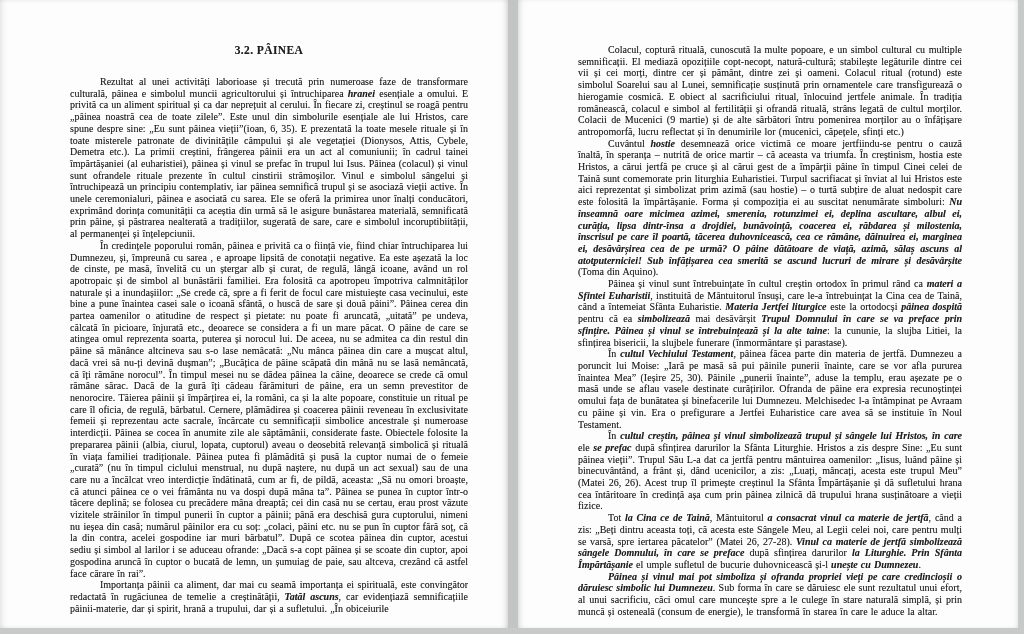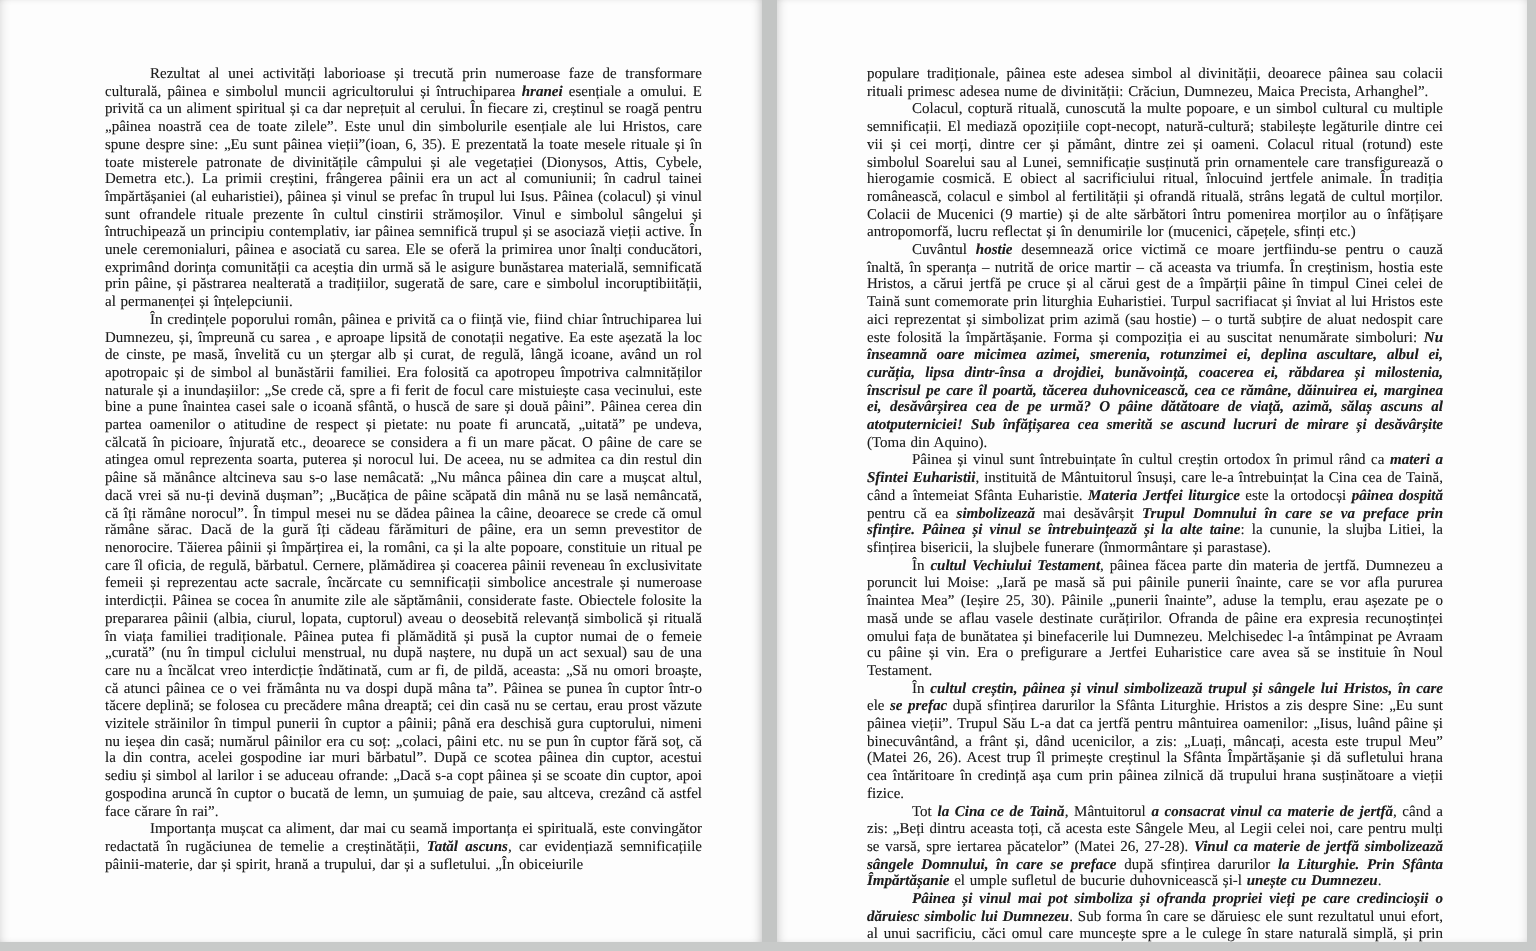--- a/index.html
+++ b/index.html
@@ -56,32 +56,32 @@
     word-spacing: 0.6px;
   }
   .para.indent { text-indent: 30px; }
   .para em { font-style: italic; font-weight: bold; }
 </style>
 </head>
 <body>
 
 <div class="spread">
   <div class="page page-left">
+    <h3 class="heading">3.2. PÂINEA</h3>
     <div class="page-body">
         <p class="para indent"><span>Rezultat al unei activități laborioase și trecută prin numeroase faze de transformare culturală, pâinea e simbolul muncii agricultorului și întruchiparea </span><em>hranei</em><span> esențiale a omului. E privită ca un aliment spiritual și ca dar neprețuit al cerului. În fiecare zi, creștinul se roagă pentru „pâinea noastră cea de toate zilele”. Este unul din simbolurile esențiale ale lui Hristos, care spune despre sine: „Eu sunt pâinea vieții”(ioan, 6, 35). E prezentată la toate mesele rituale și în toate misterele patronate de divinitățile câmpului și ale vegetației (Dionysos, Attis, Cybele, Demetra etc.). La primii creștini, frângerea pâinii era un act al comuniunii; în cadrul tainei împărtășaniei (al euharistiei), pâinea și vinul se prefac în trupul lui Isus. Pâinea (colacul) și vinul sunt ofrandele rituale prezente în cultul cinstirii strămoșilor. Vinul e simbolul sângelui și întruchipează un principiu contemplativ, iar pâinea semnifică trupul și se asociază vieții active. În unele ceremonialuri, pâinea e asociată cu sarea. Ele se oferă la primirea unor înalți conducători, exprimând dorința comunității ca aceștia din urmă să le asigure bunăstarea materială, semnificată prin pâine, și păstrarea nealterată a tradițiilor, sugerată de sare, care e simbolul incoruptibiității, al permanenței și înțelepciunii.</span></p>
         <p class="para indent"><span>În credințele poporului român, pâinea e privită ca o ființă vie, fiind chiar întruchiparea lui Dumnezeu, și, împreună cu sarea , e aproape lipsită de conotații negative. Ea este așezată la loc de cinste, pe masă, învelită cu un ștergar alb și curat, de regulă, lângă icoane, având un rol apotropaic și de simbol al bunăstării familiei. Era folosită ca apotropeu împotriva calmnităților naturale și a inundașiilor: „Se crede că, spre a fi ferit de focul care mistuiește casa vecinului, este bine a pune înaintea casei sale o icoană sfântă, o huscă de sare și două pâini”. Pâinea cerea din partea oamenilor o atitudine de respect și pietate: nu poate fi aruncată, „uitată” pe undeva, călcată în picioare, înjurată etc., deoarece se considera a fi un mare păcat. O pâine de care se atingea omul reprezenta soarta, puterea și norocul lui. De aceea, nu se admitea ca din restul din pâine să mănânce altcineva sau s-o lase nemâcată: „Nu mânca pâinea din care a mușcat altul, dacă vrei să nu-ți devină dușman”; „Bucățica de pâine scăpată din mână nu se lasă nemâncată, că îți rămâne norocul”. În timpul mesei nu se dădea pâinea la câine, deoarece se crede că omul rămâne sărac. Dacă de la gură îți cădeau fărămituri de pâine, era un semn prevestitor de nenorocire. Tăierea pâinii și împărțirea ei, la români, ca și la alte popoare, constituie un ritual pe care îl oficia, de regulă, bărbatul. Cernere, plămădirea și coacerea pâinii reveneau în exclusivitate femeii și reprezentau acte sacrale, încărcate cu semnificații simbolice ancestrale și numeroase interdicții. Pâinea se cocea în anumite zile ale săptămânii, considerate faste. Obiectele folosite la prepararea pâinii (albia, ciurul, lopata, cuptorul) aveau o deosebită relevanță simbolică și rituală în viața familiei tradiționale. Pâinea putea fi plămădită și pusă la cuptor numai de o femeie „curată” (nu în timpul ciclului menstrual, nu după naștere, nu după un act sexual) sau de una care nu a încălcat vreo interdicție îndătinată, cum ar fi, de pildă, aceasta: „Să nu omori broaște, că atunci pâinea ce o vei frământa nu va dospi după mâna ta”. Pâinea se punea în cuptor într-o tăcere deplină; se folosea cu precădere mâna dreaptă; cei din casă nu se certau, erau prost văzute vizitele străinilor în timpul punerii în cuptor a pâinii; până era deschisă gura cuptorului, nimeni nu ieșea din casă; numărul pâinilor era cu soț: „colaci, pâini etc. nu se pun în cuptor fără soț, că la din contra, acelei gospodine iar muri bărbatul”. După ce scotea pâinea din cuptor, acestui sediu și simbol al larilor i se aduceau ofrande: „Dacă s-a copt pâinea și se scoate din cuptor, apoi gospodina aruncă în cuptor o bucată de lemn, un șumuiag de paie, sau altceva, crezând că astfel face cărare în rai”.</span></p>
-        <p class="para indent"><span>Importanța mușcat ca aliment, dar mai cu seamă importanța ei spirituală, este convingător redactată în rugăciunea de temelie a creștinătății, </span><em>Tatăl ascuns</em><span>, car evidențiază semnificațiile pâinii-materie, dar și spirit, hrană a trupului, dar și a sufletului. „În obiceiurile</span></p>
+        <p class="para indent"><span>Importanța pâinii ca aliment, dar mai cu seamă importanța ei spirituală, este convingător redactată în rugăciunea de temelie a creștinătății, </span><em>Tatăl ascuns</em><span>, car evidențiază semnificațiile pâinii-materie, dar și spirit, hrană a trupului, dar și a sufletului. „În obiceiurile</span></p>
       </div>
   </div>
 
   <div class="gutter"></div>
 
   <div class="page page-right">
     <div class="page-body">
-        <p class="para"><span>populare tradiționale, pâinea este adesea simbol al divinității, deoarece pâinea sau colacii rituali primesc adesea nume de divinității: Crăciun, Dumnezeu, Maica Precista, Arhanghel”.</span></p>
         <p class="para indent"><span>Colacul, coptură rituală, cunoscută la multe popoare, e un simbol cultural cu multiple semnificații. El mediază opozițiile copt-necopt, natură-cultură; stabilește legăturile dintre cei vii și cei morți, dintre cer și pământ, dintre zei și oameni. Colacul ritual (rotund) este simbolul Soarelui sau al Lunei, semnificație susținută prin ornamentele care transfigurează o hierogamie cosmică. E obiect al sacrificiului ritual, înlocuind jertfele animale. În tradiția românească, colacul e simbol al fertilității și ofrandă rituală, strâns legată de cultul morților. Colacii de Mucenici (9 martie) și de alte sărbători întru pomenirea morților au o înfățișare antropomorfă, lucru reflectat și în denumirile lor (mucenici, căpețele, sfinți etc.)</span></p>
         <p class="para indent"><span>Cuvântul </span><em>hostie</em><span> desemnează orice victimă ce moare jertfiindu-se pentru o cauză înaltă, în speranța – nutrită de orice martir – că aceasta va triumfa. În creștinism, hostia este Hristos, a cărui jertfă pe cruce și al cărui gest de a împărții  pâine în timpul Cinei celei de Taină sunt comemorate prin liturghia Euharistiei. Turpul sacrifiacat și înviat al lui Hristos este aici reprezentat și simbolizat prim azimă (sau hostie) – o turtă subțire de aluat nedospit care este folosită la împărtășanie. Forma și compoziția ei au suscitat nenumărate simboluri: </span><em>Nu înseamnă oare micimea azimei, smerenia, rotunzimei ei, deplina ascultare, albul ei, curăția, lipsa dintr-însa a drojdiei, bunăvoință, coacerea ei, răbdarea și milostenia, înscrisul pe care îl poartă, tăcerea duhovnicească, cea ce rămâne, dăinuirea ei, marginea ei, desăvârșirea cea de pe urmă? O pâine dătătoare de viață, azimă, sălaș ascuns al atotputerniciei! Sub înfățișarea cea smerită se ascund lucruri de mirare și desăvârșite</em><span> (Toma din Aquino).</span></p>
         <p class="para indent"><span>Pâinea și vinul sunt întrebuințate în cultul creștin ortodox în primul rând ca </span><em>materi a Sfintei Euharistii</em><span>, instituită de Mântuitorul însuși, care le-a întrebuințat la Cina cea de Taină, când  a întemeiat Sfânta Euharistie. </span><em>Materia Jertfei liturgice</em><span> este la ortodocși </span><em>pâinea dospită</em><span> pentru că ea </span><em>simbolizează</em><span> mai desăvârșit </span><em>Trupul Domnului în care se va preface prin sfințire. Pâinea și vinul se întrebuințează și la alte taine</em><span>: la cununie, la slujba Litiei, la sfințirea bisericii, la slujbele funerare (înmormântare și parastase).</span></p>
         <p class="para indent"><span>În </span><em>cultul Vechiului Testament</em><span>, pâinea făcea parte din materia de jertfă. Dumnezeu a poruncit lui Moise: „Iară pe masă să pui pâinile punerii înainte, care se vor afla pururea înaintea Mea” (Ieșire 25, 30). Pâinile „punerii înainte”, aduse la templu, erau așezate pe o masă unde se aflau vasele destinate curățirilor. Ofranda de pâine era expresia recunoștinței omului fața de bunătatea și binefacerile lui Dumnezeu. Melchisedec l-a întâmpinat pe Avraam cu pâine și vin. Era o prefigurare a Jertfei Euharistice care avea să se instituie în Noul Testament.</span></p>
         <p class="para indent"><span>În </span><em>cultul creștin, pâinea și vinul simbolizează trupul și sângele lui Hristos, în care</em><span> ele </span><em>se prefac</em><span> după sfințirea darurilor la Sfânta Liturghie. Hristos a zis despre Sine: „Eu sunt pâinea vieții”. Trupul Său L-a dat ca jertfă pentru mântuirea oamenilor: „Iisus, luând pâine și binecuvântând, a frânt și, dând ucenicilor, a zis: „Luați, mâncați, acesta este trupul Meu” (Matei 26, 26). Acest trup îl primește creștinul la Sfânta Împărtășanie și dă sufletului hrana cea întăritoare în credință așa cum prin pâinea zilnică dă trupului hrana susținătoare a vieții fizice.</span></p>
         <p class="para indent"><span>Tot </span><em>la Cina ce de Taină</em><span>, Mântuitorul </span><em>a consacrat vinul ca materie de jertfă</em><span>, când a zis: „Beți dintru aceasta toți, că acesta este Sângele Meu, al Legii celei noi, care pentru mulți se varsă, spre iertarea păcatelor” (Matei 26, 27-28). </span><em>Vinul ca materie de jertfă simbolizează sângele Domnului, în care se preface</em><span> după sfințirea darurilor </span><em>la Liturghie. Prin Sfânta Împărtășanie</em><span> el umple sufletul de bucurie duhovnicească și-l </span><em>unește cu Dumnezeu</em><span>.</span></p>
         <p class="para indent"><em>Pâinea și vinul mai pot simboliza și ofranda propriei vieți pe care credincioșii o dăruiesc simbolic lui Dumnezeu</em><span>. Sub forma în care se dăruiesc ele sunt rezultatul unui efort, al unui sacrificiu, căci omul care muncește spre a le culege în stare naturală simplă, și prin muncă și osteneală (consum de energie), le transformă în starea în care le aduce la altar.</span></p>
       </div>
   </div>
 

